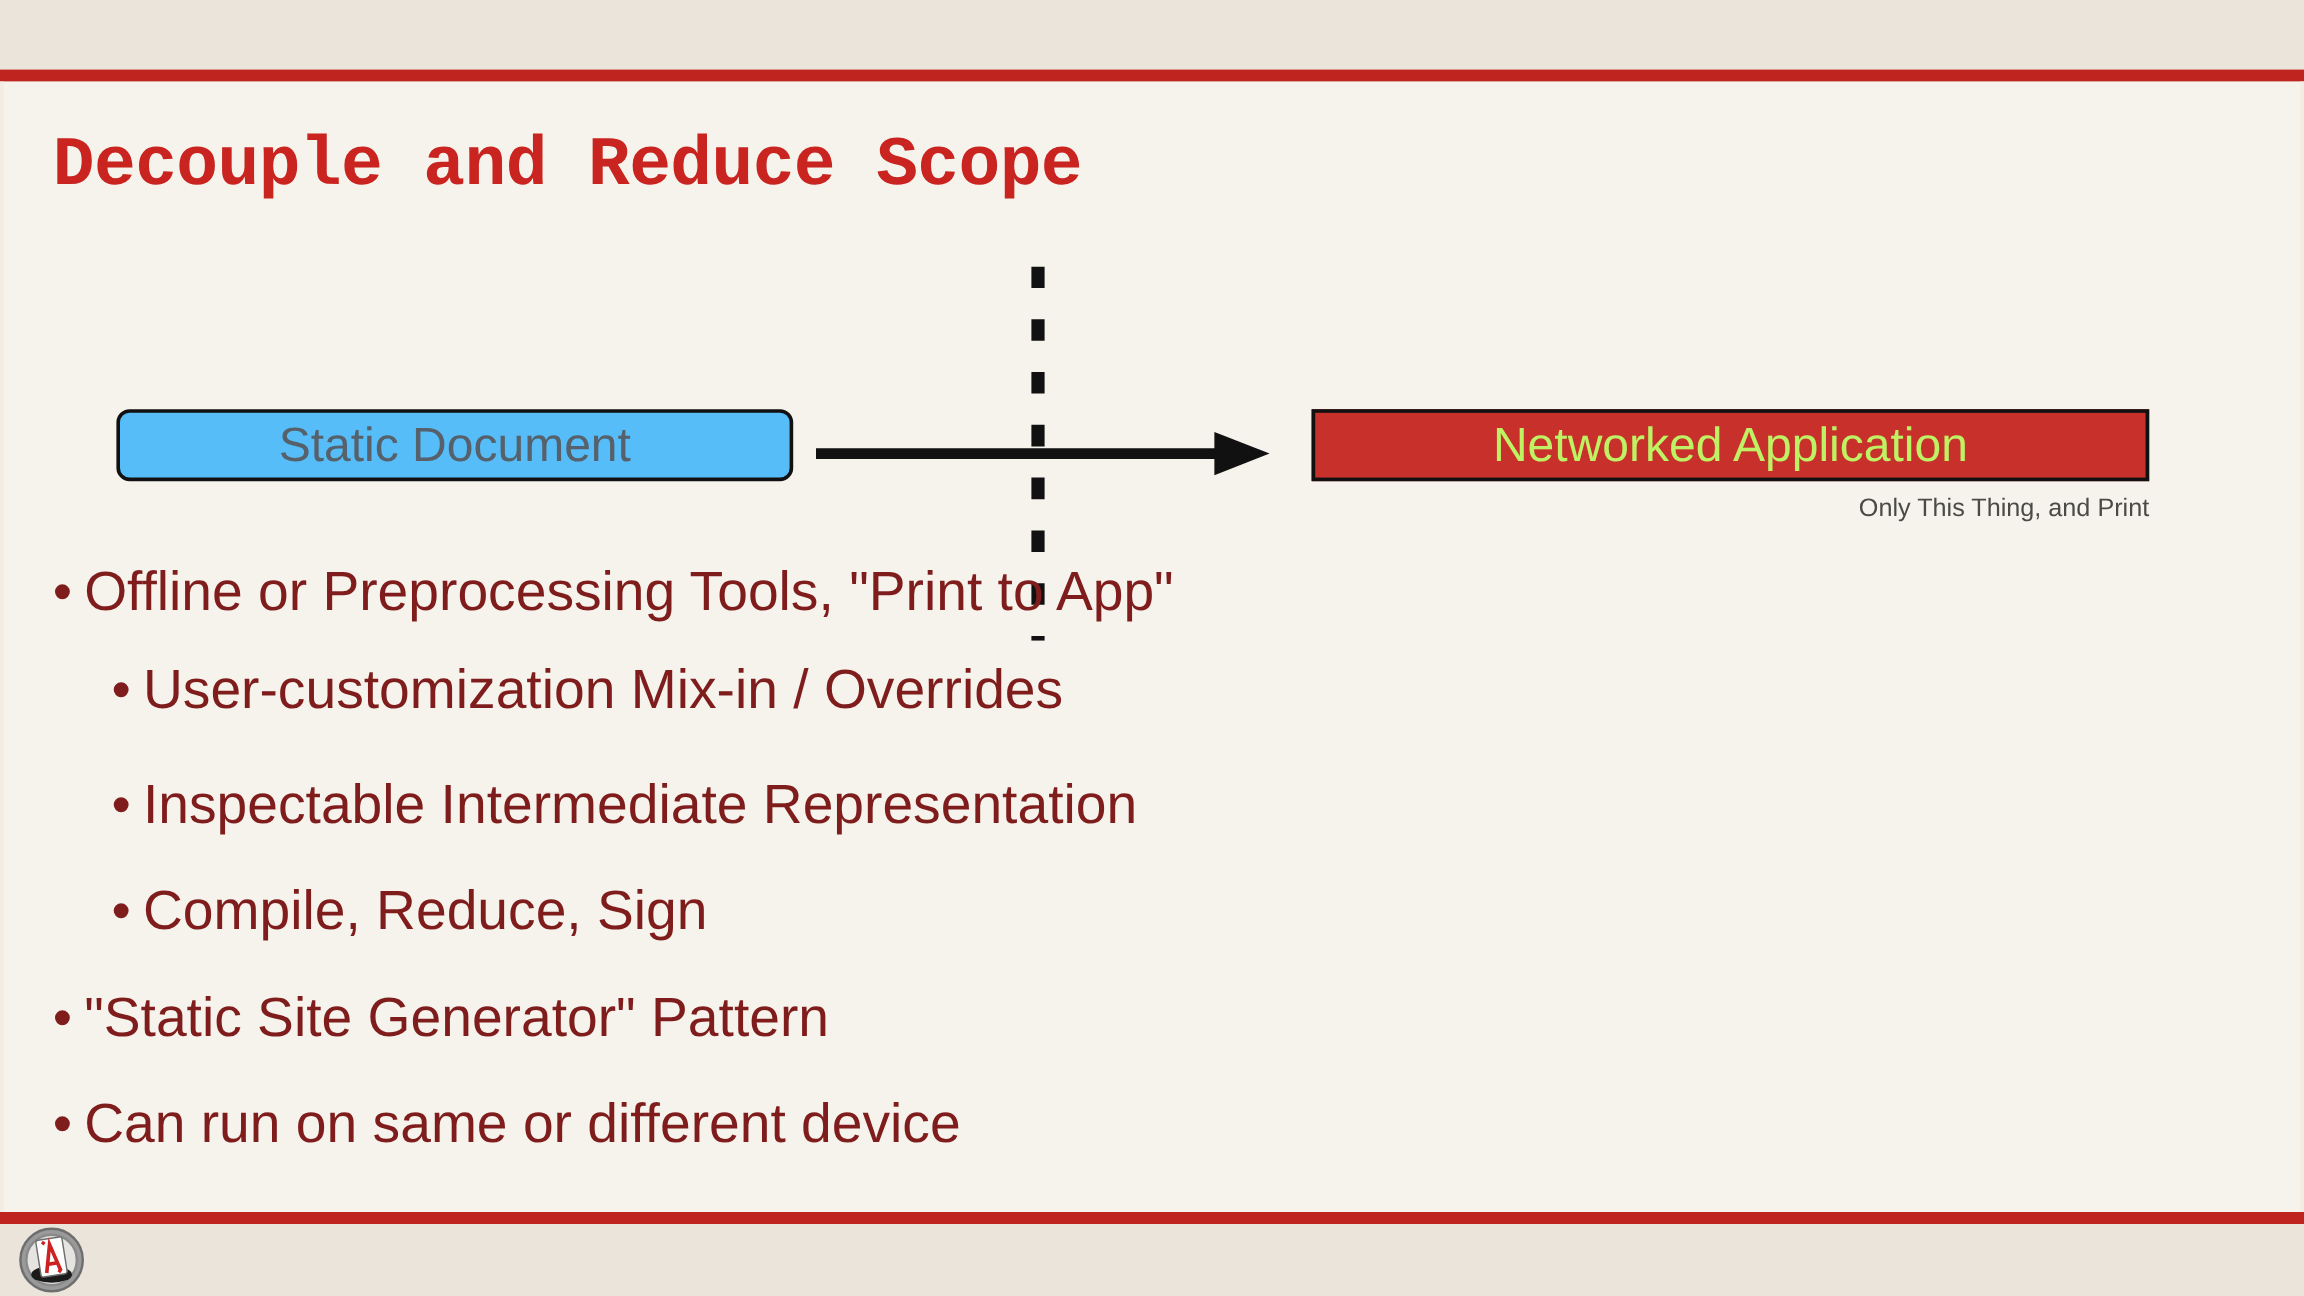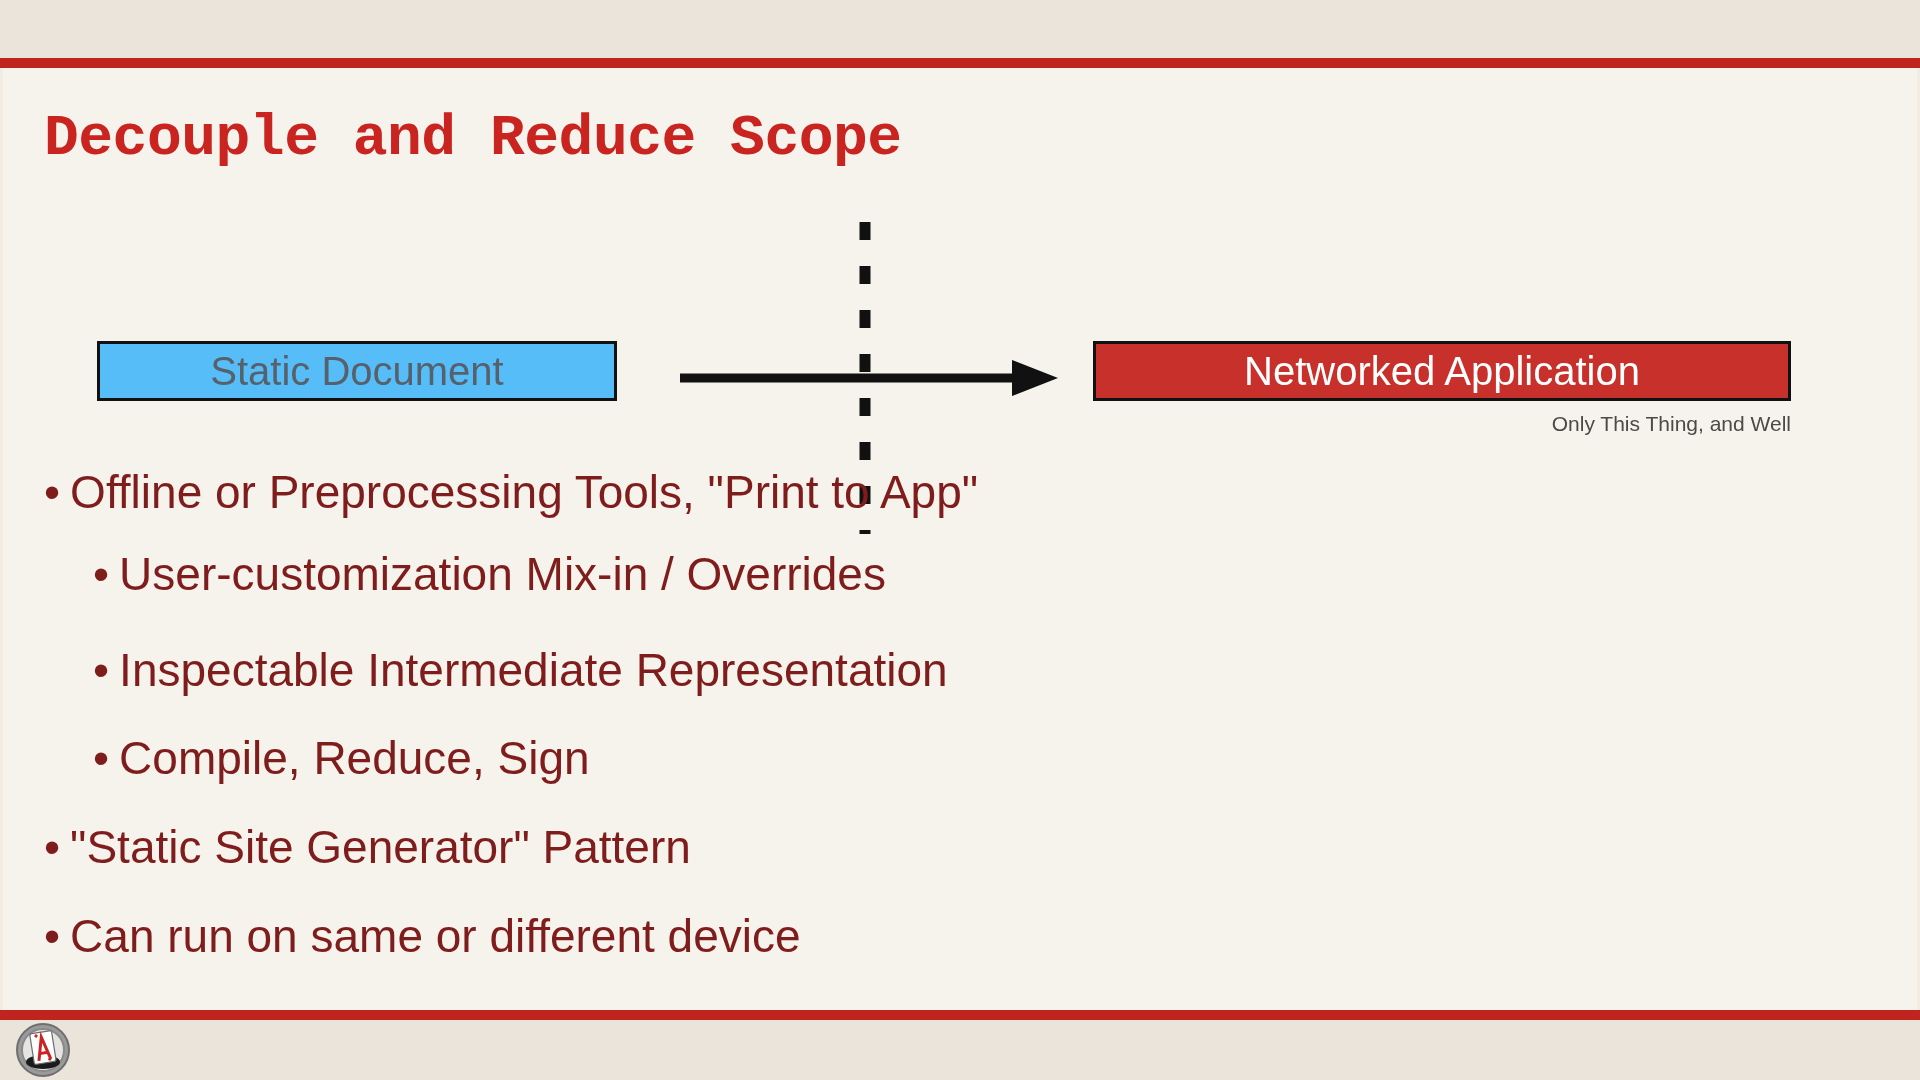--- a/index.html
+++ b/index.html
@@ -69,32 +69,33 @@
     border: 3px solid #111111;
     display: flex;
     align-items: center;
     justify-content: center;
     font-size: 40px;
     white-space: nowrap;
   }
   .box-static {
     left: 97px;
     top: 341px;
-    width: 520px;
+    width: 564px;
     height: 60px;
     background: #56bdf8;
     color: #56616b;
+    border-radius: 11px;
   }
   .box-networked {
     left: 1093px;
     top: 341px;
     width: 698px;
     height: 60px;
     background: #c8302b;
-    color: #ffffff;
+    color: #bef264;
   }
   .box-caption {
     position: absolute;
     left: 1093px;
     top: 412px;
     width: 698px;
     text-align: right;
     font-size: 21px;
     color: #4a4a46;
     white-space: nowrap;
@@ -199,21 +200,21 @@
 
   <div class="divider-svg">
     <svg width="30" height="312" viewBox="0 0 30 312" xmlns="http://www.w3.org/2000/svg">
       <line x1="15" y1="0" x2="15" y2="312" stroke="#111111" stroke-width="11" stroke-dasharray="18 26"></line>
     </svg>
   </div>
 
   <div class="box box-networked">
     <span>Networked Application</span>
   </div>
-  <div class="box-caption">Only This Thing, and Well</div>
+  <div class="box-caption">Only This Thing, and Print</div>
 
   <div class="bullets">
     <div class="bullet lvl1 b0">
       <span class="dot">•</span><span>Offline or Preprocessing Tools, "Print to App"</span>
     </div>
     <div class="bullet lvl2 b1">
       <span class="dot">•</span><span>User-customization Mix-in / Overrides</span>
     </div>
     <div class="bullet lvl2 b2">
       <span class="dot">•</span><span>Inspectable Intermediate Representation</span>

